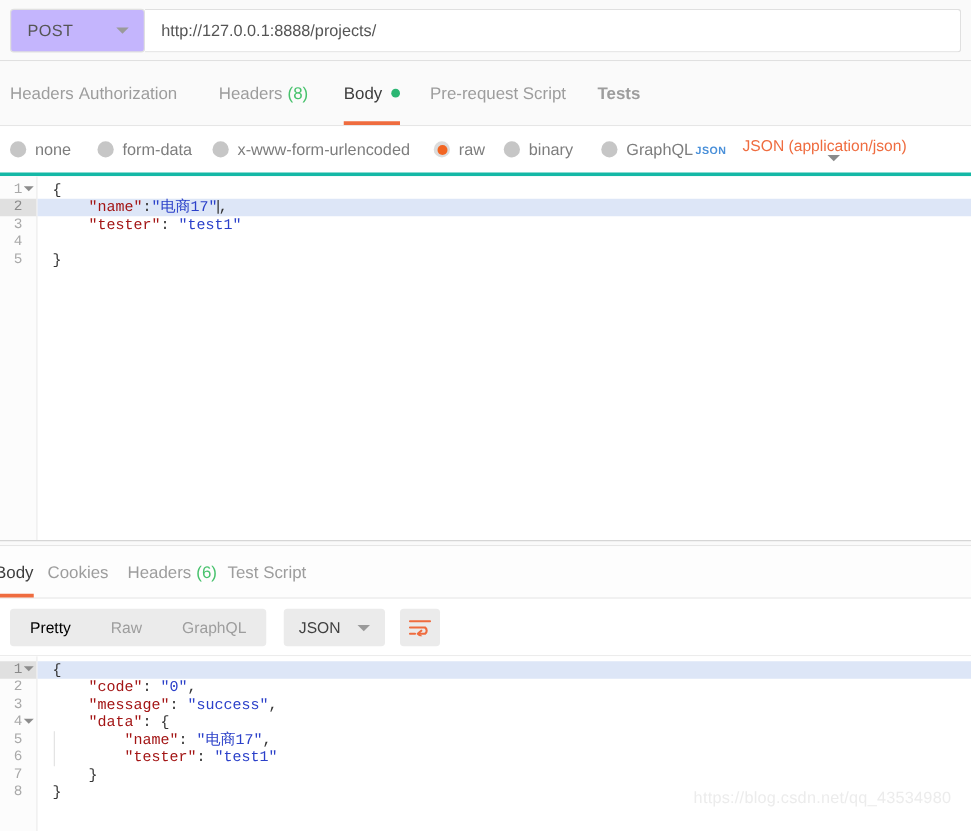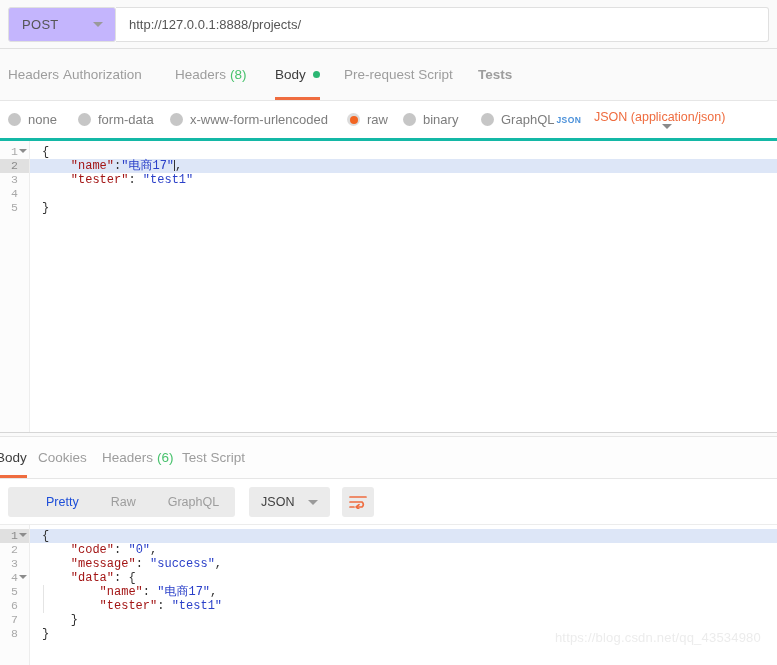--- a/index.html
+++ b/index.html
@@ -146,21 +146,21 @@
     background: #fff; display: flex; align-items: center;
   }
   .seg {
     height: 30px; background: #ebebeb; border-radius: 3px;
     display: flex; align-items: center; margin-left: 8px;
   }
   .seg-item {
     font-size: 12.5px; color: #9d9d9d; padding: 0 16px; height: 30px;
     line-height: 30px; cursor: pointer;
   }
-  .seg-item.active { color: #1d4ed8; margin-left: 22px; }
+  .seg-item.active { color: #000000; }
   .jsonsel {
     height: 30px; background: #ebebeb; border-radius: 3px;
     display: flex; align-items: center; margin-left: 14px;
     padding: 0 12px; cursor: pointer;
   }
   .jsonsel span { font-size: 12.5px; color: #404040; }
   .jsonsel .caret { margin-right: 0; margin-left: 14px; }
   .wrapbtn {
     width: 32px; height: 30px; background: #ebebeb; border-radius: 3px;
     margin-left: 12px; display: flex; align-items: center;

